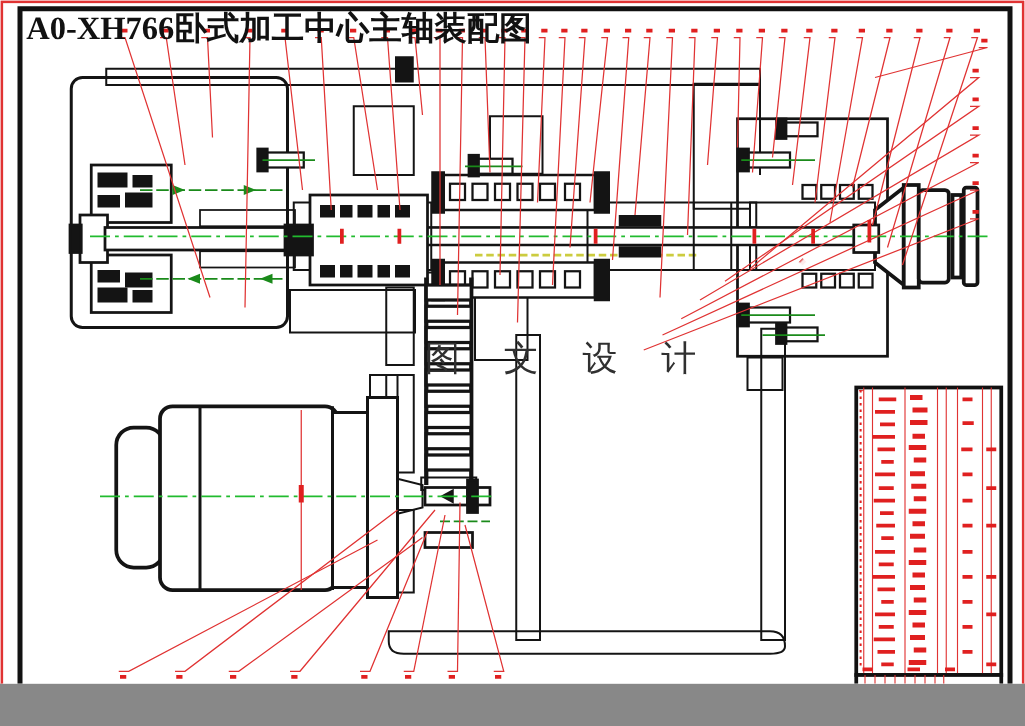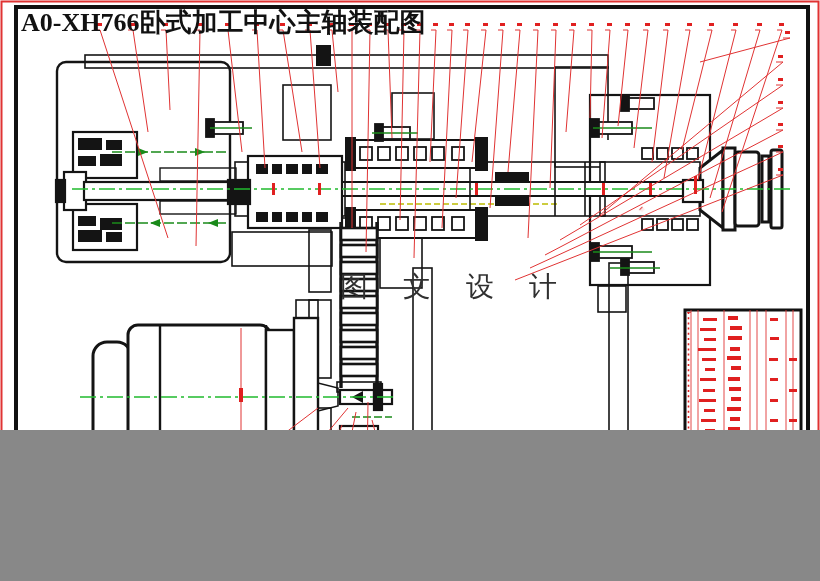--- a/index.html
+++ b/index.html
@@ -1,16 +1,16 @@
 <!DOCTYPE html>
 <html><head>
 <meta charset="utf-8">
 <style>
   html,body{margin:0;padding:0;background:#888;}
-  #page{position:relative;width:820px;height:430px;background:#ffffff;overflow:hidden;
+  #page{position:relative;width:820px;height:547px;background:#ffffff;overflow:hidden;
         font-family:"Liberation Sans",sans-serif;}
   svg{display:block}
   .title-text{font-family:"Liberation Serif","DejaVu Serif",serif;font-weight:bold;}
   .wm-text{font-family:"Liberation Serif","DejaVu Serif",serif;letter-spacing:14px;}
 </style>
 </head>
 <body>
 
 <div id="page">
 <svg width="820" height="581" viewBox="0 0 820 581">

